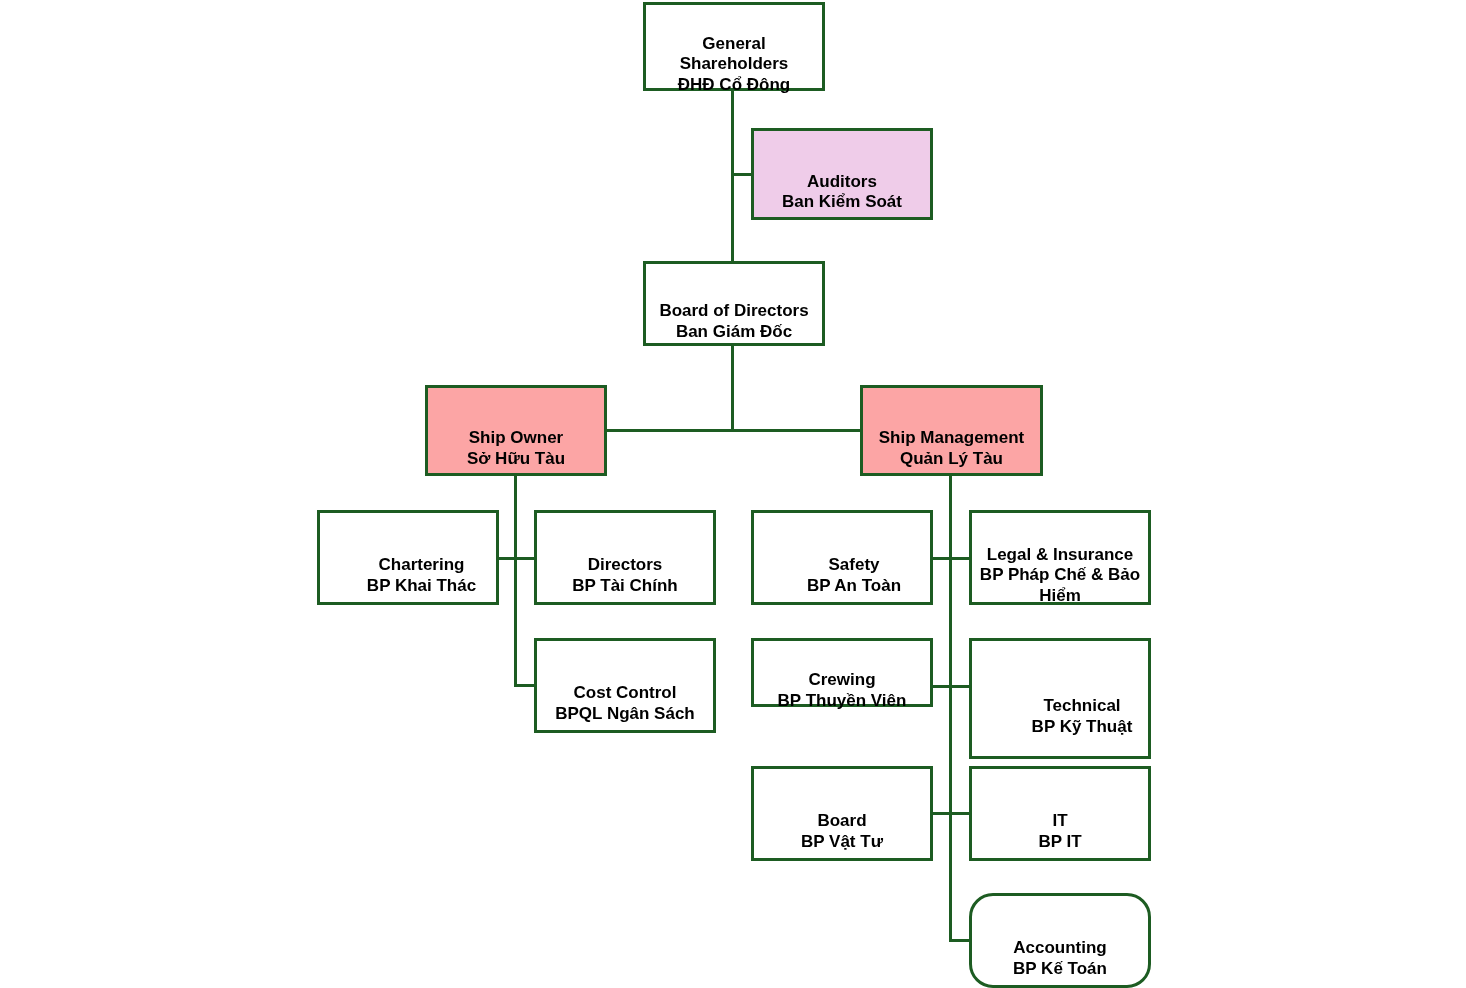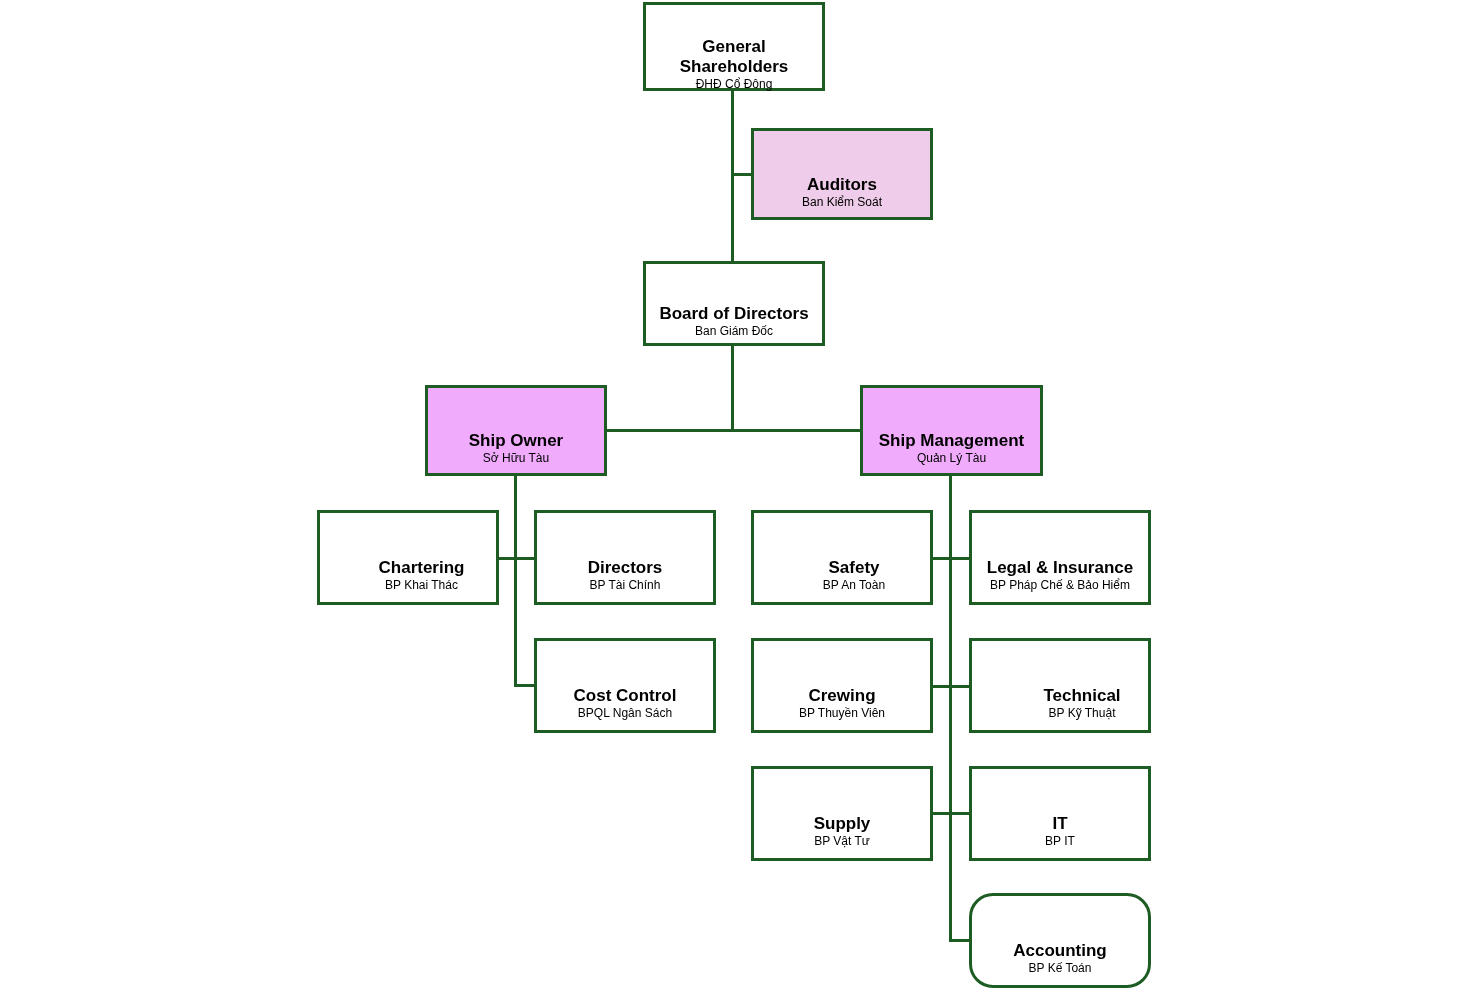--- a/index.html
+++ b/index.html
@@ -37,25 +37,25 @@
     padding: 2px 4px;
     z-index: 2;
   }
   .node .title {
     font-weight: bold;
     font-size: 17px;
     color: #000000;
     margin-top: 36px;
   }
   .node .sub {
-    font-size: 12px;
+    font-size: 17px;
     color: #000000;
-    font-weight: normal;
+    font-weight: bold;
   }
-  .node.green { background: #f0abfc; }
+  .node.green { background: #fca5a5; }
   .node.pink  { background: #efcce9; }
 </style>
 </head>
 <body>
 
 <div id="chart-canvas">
 
   <div class="conn" style="left:731px; top:90px; width:3px; height:172px;"></div>
 
   <div class="conn" style="left:731px; top:173px; width:23px; height:3px;"></div>
@@ -121,32 +121,32 @@
   <div class="node" style="left:751px; top:510px; width:182px; height:95px;padding-left:28px;">
     <span class="title">Safety</span>
     <span class="sub">BP An Toàn</span>
   </div>
 
   <div class="node" style="left:969px; top:510px; width:182px; height:95px;">
     <span class="title">Legal &amp; Insurance</span>
     <span class="sub">BP Pháp Chế &amp; Bảo Hiểm</span>
   </div>
 
-  <div class="node" style="left:751px; top:638px; width:182px; height:95px;">
+  <div class="node" style="left:751px; top:638px; width:182px; height:69px;">
     <span class="title">Crewing</span>
     <span class="sub">BP Thuyền Viên</span>
   </div>
 
-  <div class="node" style="left:969px; top:638px; width:182px; height:95px;padding-left:48px;">
+  <div class="node" style="left:969px; top:638px; width:182px; height:121px;padding-left:48px;">
     <span class="title">Technical</span>
     <span class="sub">BP Kỹ Thuật</span>
   </div>
 
   <div class="node" style="left:751px; top:766px; width:182px; height:95px;">
-    <span class="title">Supply</span>
+    <span class="title">Board</span>
     <span class="sub">BP Vật Tư</span>
   </div>
 
   <div class="node" style="left:969px; top:766px; width:182px; height:95px;">
     <span class="title">IT</span>
     <span class="sub">BP IT</span>
   </div>
 
   <div class="node" style="left:969px; top:893px; width:182px; height:95px;border-radius:24px;">
     <span class="title">Accounting</span>

